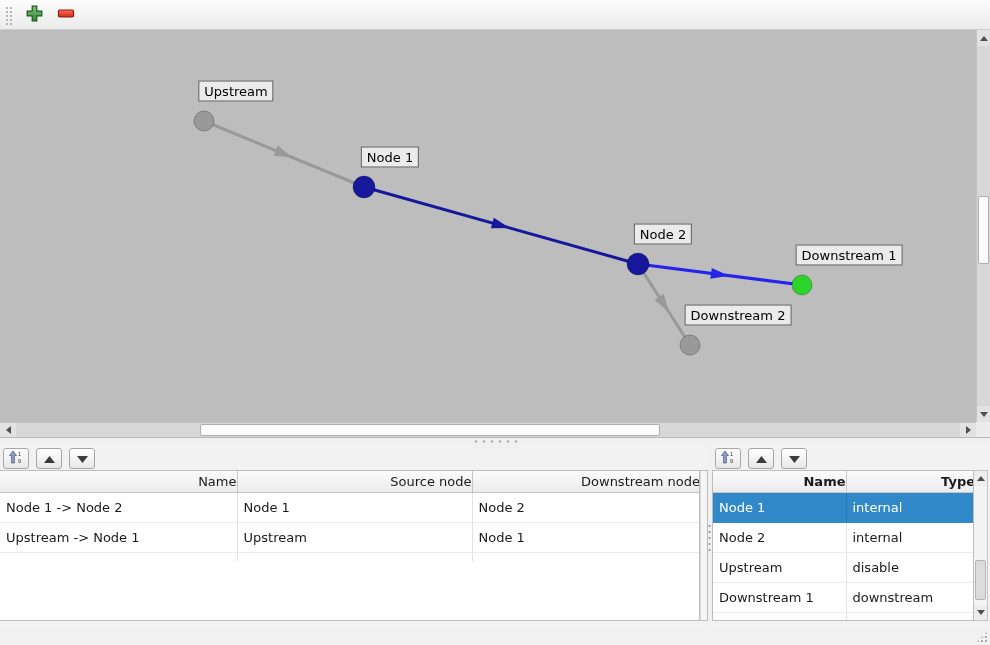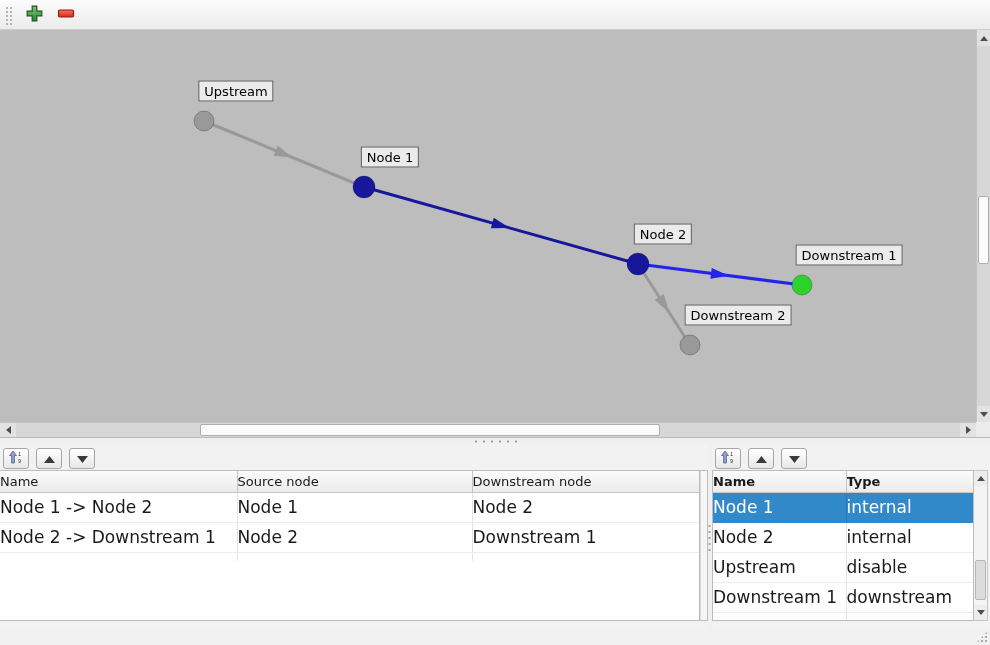--- a/index.html
+++ b/index.html
@@ -87,29 +87,29 @@
   }
 
   .table-row-wrap { display:flex; }
   .table-wrap { height:151px; overflow:hidden; background:#fff; border:1px solid #bcbcbc; border-left:none; }
   .pane-right .table-wrap { border-left:1px solid #bcbcbc; }
   .left-tables { display:flex; }
   .gutter { width:8px; height:151px; background:#f6f6f6; border:1px solid #bcbcbc; border-left:1px solid #d8d8d8; }
 
   table { border-collapse:collapse; table-layout:fixed; }
   th {
-    height:21px; font-weight:normal; font-size:13px; text-align:left;
+    height:21px; font-weight:normal; font-size:13px; text-align:right;
     background:linear-gradient(#fbfbfb,#ebebeb);
     border-bottom:1px solid #c6c6c6; border-right:1px solid #c6c6c6;
     overflow:hidden; white-space:nowrap;
   }
   th:last-child { border-right:none; }
   .bold-head th { font-weight:bold; }
   td {
-    height:30px; font-size:17px; vertical-align:middle;
+    height:30px; font-size:13px; padding-left:6px; vertical-align:middle;
     border-bottom:1px solid #ececec; border-right:1px solid #e2e2e2;
     overflow:hidden; white-space:nowrap; background:#fff;
   }
   td:last-child { border-right:none; }
   tr.selected td { background:#3189c9; color:#fff; border-right-color:#2a79b3; border-bottom-color:#3189c9; }
   tr.filler td { height:9px; border-bottom:none; }
 
   
   .tscroll {
     width:14px; height:151px; background:#f4f4f4; border:1px solid #c6c6c6; border-left:none;
@@ -269,23 +269,23 @@
                   <th>Downstream node</th>
                 </tr>
               </thead>
             <tbody>
                 <tr>
                   <td>Node 1 -&gt; Node 2</td>
                   <td>Node 1</td>
                   <td>Node 2</td>
                 </tr>
                 <tr>
-                  <td>Node 2 -&gt; Downstream 1</td>
-                  <td>Node 2</td>
-                  <td>Downstream 1</td>
+                  <td>Upstream -&gt; Node 1</td>
+                  <td>Upstream</td>
+                  <td>Node 1</td>
                 </tr>
                 <tr class="filler">
                   <td></td>
                   <td></td>
                   <td></td>
                 </tr>
               </tbody>
           </table>
         </div>
         <div class="gutter"></div>

